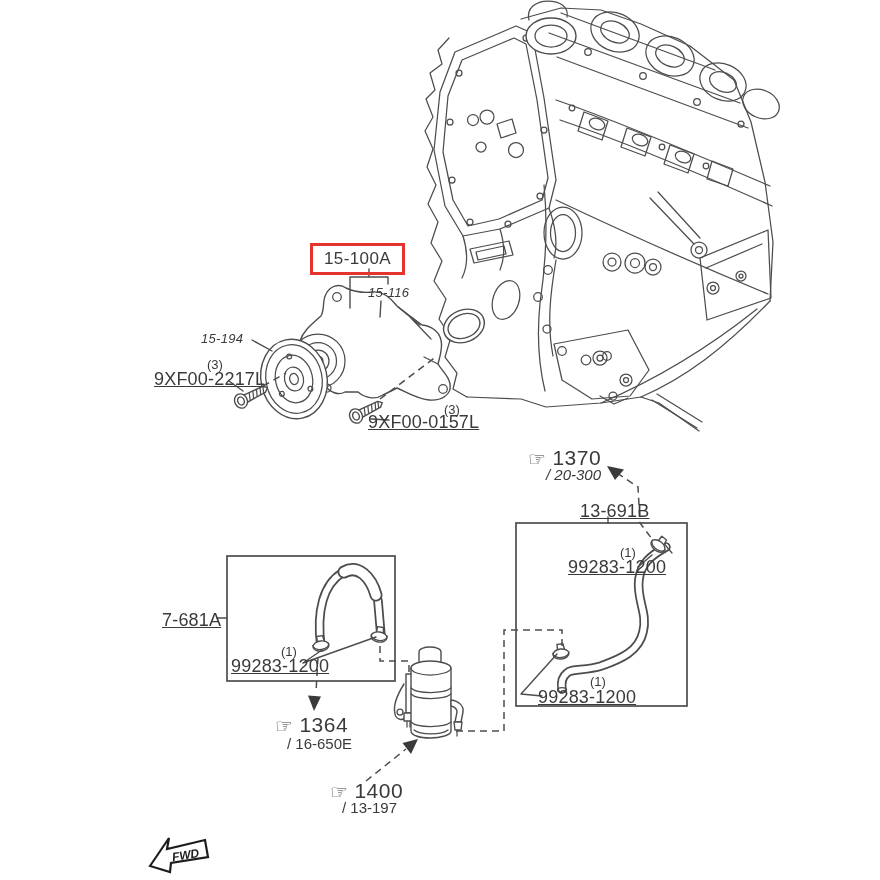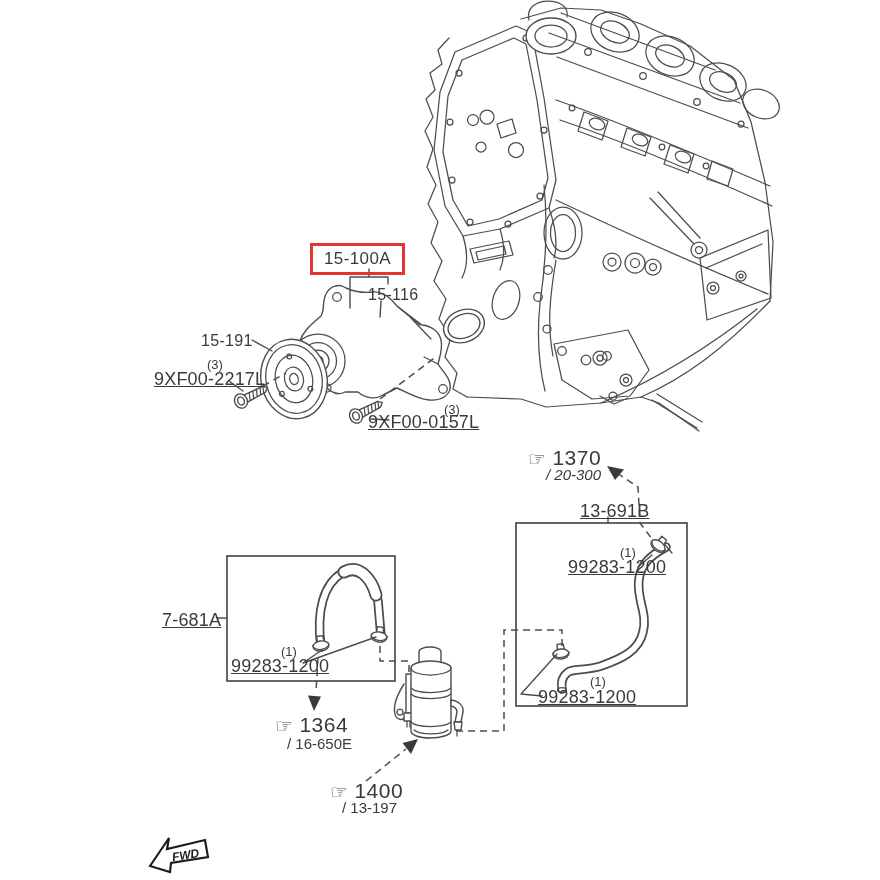--- a/index.html
+++ b/index.html
@@ -16,21 +16,21 @@
   .ho{stroke:var(--line);fill:none;stroke-width:9.5;stroke-linecap:round;}
   .hi{stroke:#fff;fill:none;stroke-width:6;stroke-linecap:round;}
   .so{stroke:var(--line);fill:none;stroke-width:13;stroke-linecap:round;}
   .si{stroke:#fff;fill:none;stroke-width:9.5;stroke-linecap:round;}
   .ah{fill:var(--ink);stroke:none;}
   .fwdpoly{fill:#fff;stroke:#1d1d1d;stroke-width:2.2;stroke-linejoin:miter;}
   .fwdtxt{fill:#1d1d1d;font-weight:bold;font-style:italic;font-size:12px;}
   
   .lbl{position:absolute;white-space:nowrap;color:var(--ink);line-height:1.1;}
   .pn{font-size:18px;letter-spacing:.2px;text-decoration:underline;}
-  .pn-lg{font-size:16px;letter-spacing:.3px;}
+  .pn-lg{font-size:13px;letter-spacing:.3px;font-style:italic;}
   .qty{font-size:13px;}
   .sel{display:flex;align-items:center;justify-content:center;
        border:3px solid var(--highlight);font-size:17px;letter-spacing:.4px;}
   .ref{display:flex;align-items:center;font-size:21px;letter-spacing:.5px;}
   .hand{font-size:20px;line-height:1;margin-right:6px;position:relative;top:1px;}
   .refsub{font-size:15px;}
 </style>
 </head>
 <body>
 
@@ -233,21 +233,21 @@
     <g>
       <polygon class="fwdpoly" points="150,866 169,838 167,849 205,840 208,857 171,863 170,872"></polygon>
       <text class="fwdtxt" x="172" y="859" transform="rotate(-9 186 856)">FWD</text>
     </g>
   </svg>
 
   <div class="lbl sel" style="left:310px;top:243px;width:89px;height:26px;">15-100A</div>
 
   <div class="lbl pn-lg" style="left:368px;top:286px;">15-116</div>
 
-  <div class="lbl pn-lg" style="left:201px;top:332px;">15-191</div>
+  <div class="lbl pn-lg" style="left:201px;top:332px;">15-194</div>
 
   <div class="lbl qty" style="left:207px;top:358px;">(3)</div>
   <div class="lbl pn" style="left:154px;top:370px;">9XF00-2217L</div>
 
   <div class="lbl qty" style="left:444px;top:403px;">(3)</div>
   <div class="lbl pn" style="left:368px;top:413px;">9XF00-0157L</div>
 
   <div class="lbl ref" style="left:528px;top:446px;">
     <span class="hand">☞</span>
     <span>1370</span>

